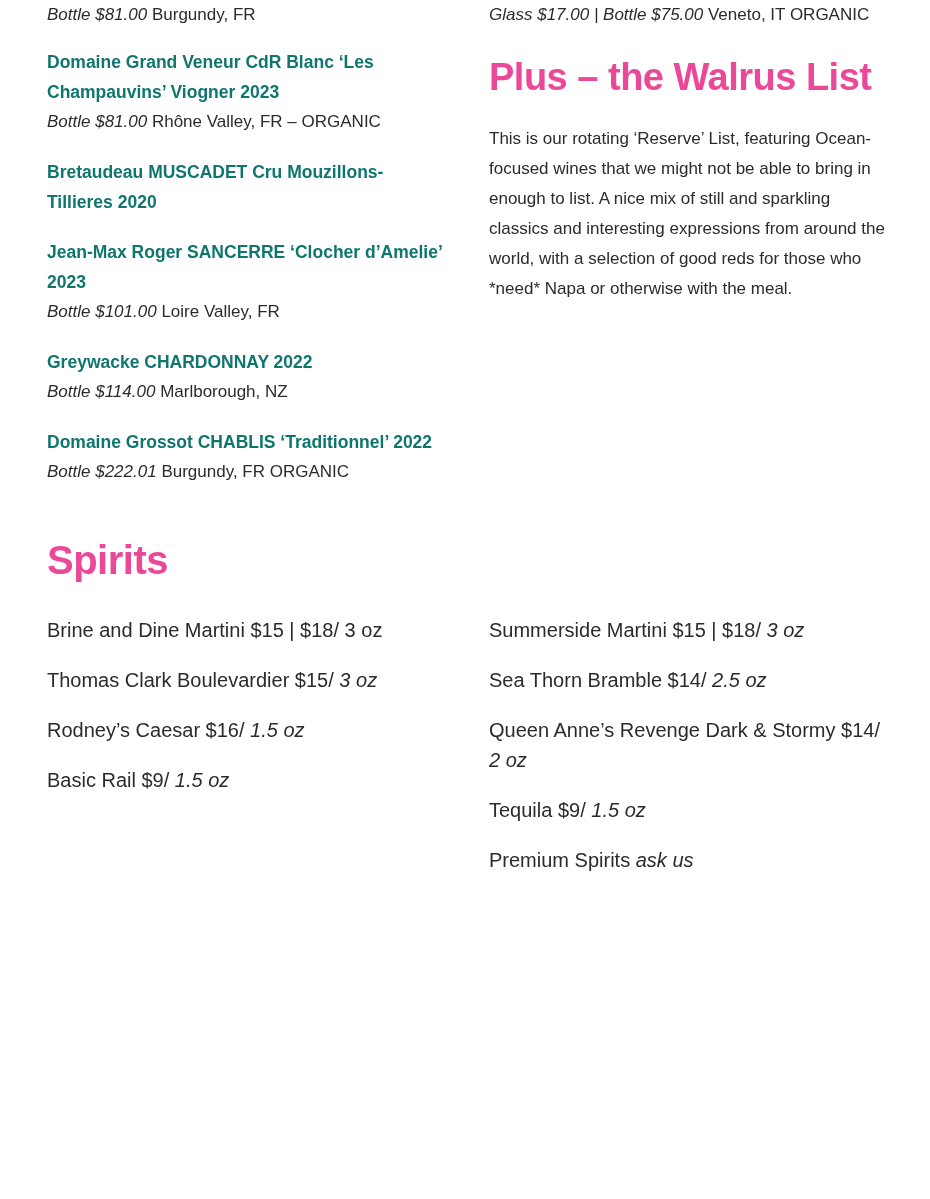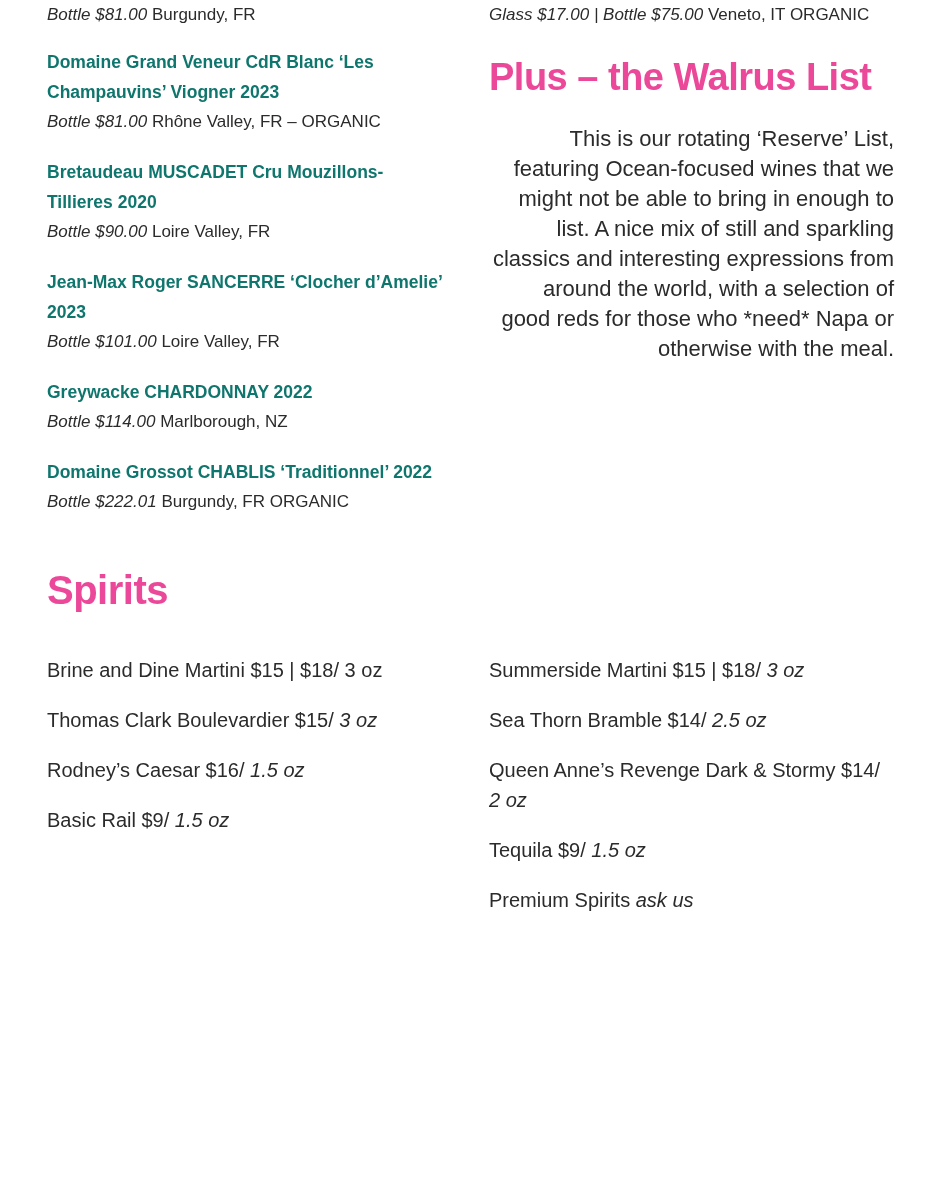--- a/index.html
+++ b/index.html
@@ -46,30 +46,29 @@
     letter-spacing: -0.5px;
     line-height: 1.15;
     margin: 0;
   }
   .walrus-heading {
     font-size: 38px;
     margin-top: 26px;
   }
   .walrus-par {
     margin: 24px 0 0 0;
-    font-size: 22px;
+    font-size: 17px;
     line-height: 30px;
     width: 405px;
-    text-align: right;
   }
 
   .spirits-heading {
     font-size: 40px;
     margin-top: 30px;
-    margin-bottom: 42px;
+    margin-bottom: 32px;
   }
   .spirit-line {
     margin: 0 0 20px 0;
     font-size: 20px;
     line-height: 30px;
   }
   .oz { font-style: italic; }
   .oz.upright { font-style: normal; }
 </style>
 </head>
@@ -89,24 +88,20 @@
       <div class="wine-item">
         <h3 class="wine-name">Domaine Grand Veneur CdR Blanc ‘Les Champauvins’ Viogner 2023</h3>
         <p class="meta">
           <span class="price">Bottle $81.00</span>
           <span class="region">Rhône Valley, FR – ORGANIC</span>
         </p>
       </div>
 
       <div class="wine-item">
         <h3 class="wine-name">Bretaudeau MUSCADET Cru Mouzillons-Tillieres 2020</h3>
-        <p class="meta">
-          <span class="price">Bottle $90.00</span>
-          <span class="region">Loire Valley, FR</span>
-        </p>
       </div>
 
       <div class="wine-item">
         <h3 class="wine-name">Jean-Max Roger SANCERRE ‘Clocher d’Amelie’ 2023</h3>
         <p class="meta">
           <span class="price">Bottle $101.00</span>
           <span class="region">Loire Valley, FR</span>
         </p>
       </div>
 

